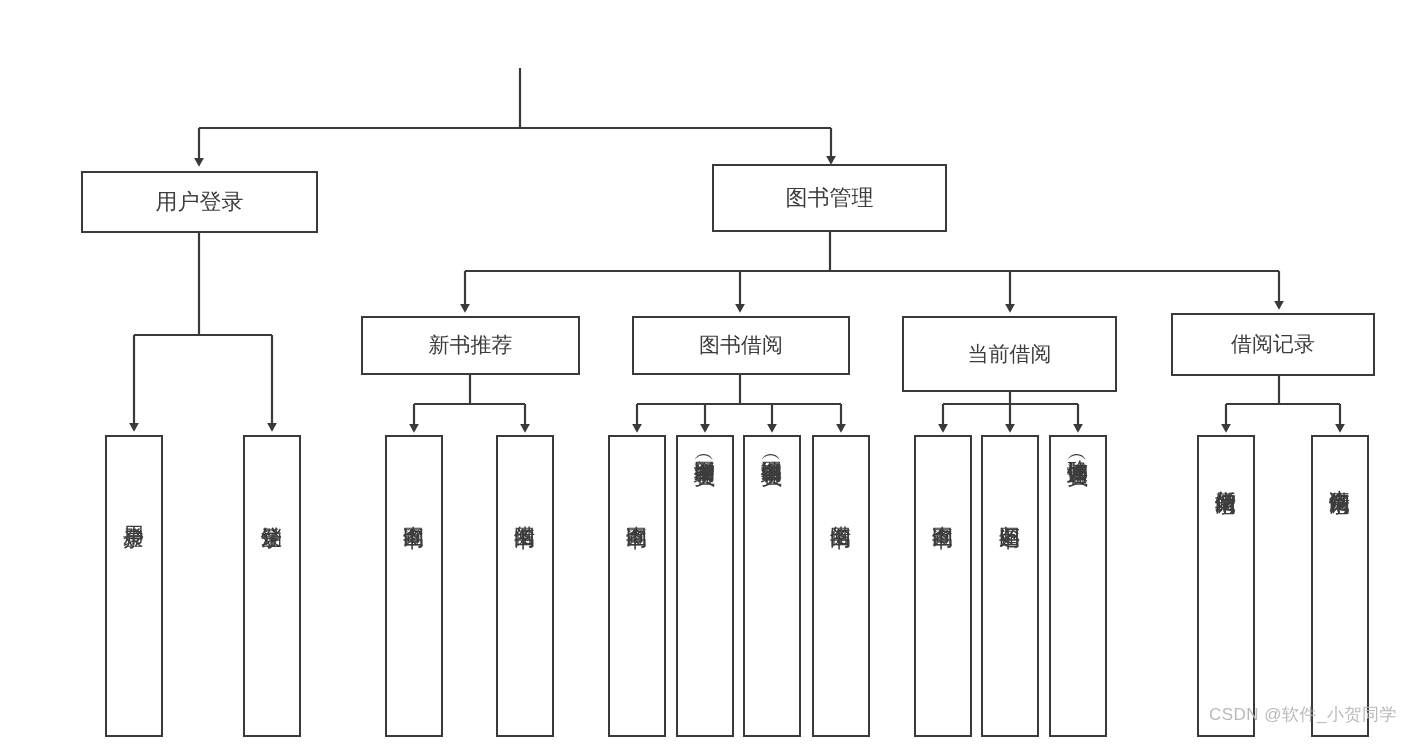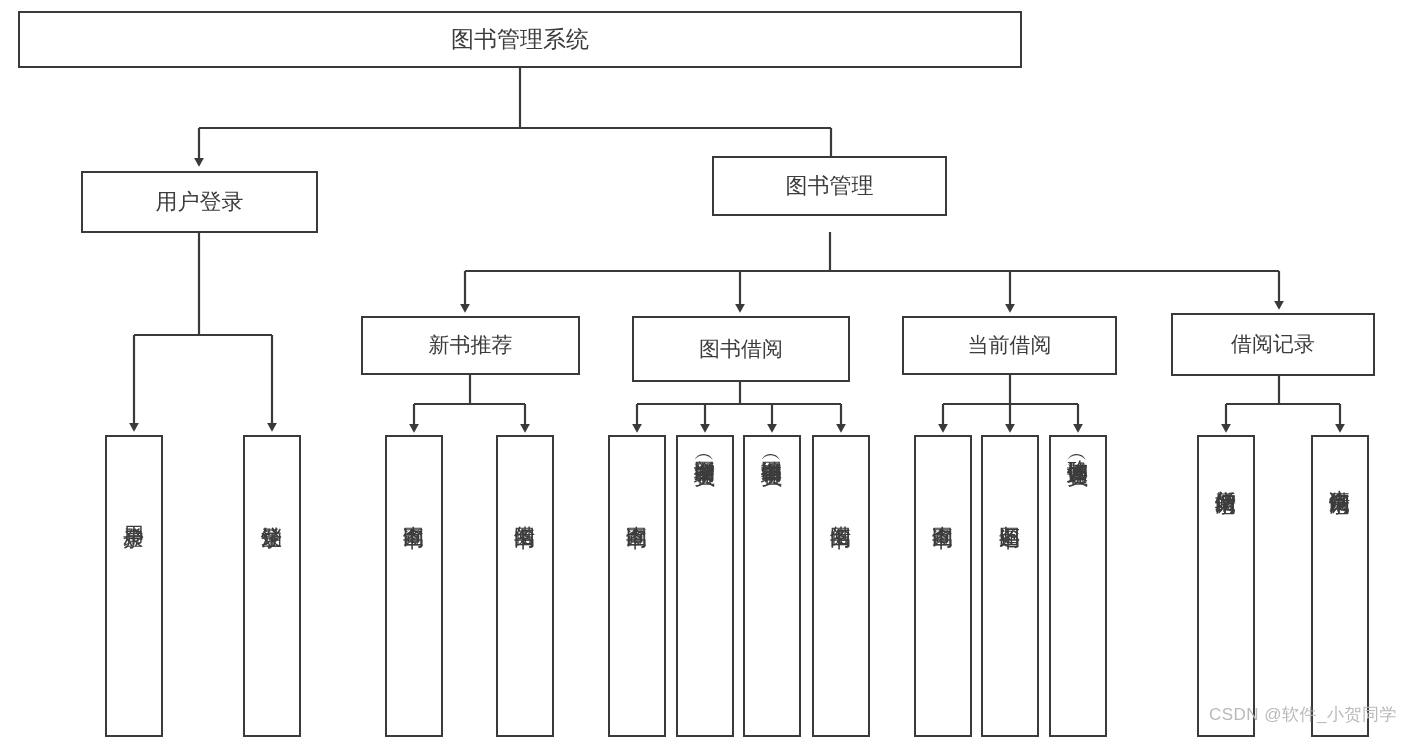--- a/index.html
+++ b/index.html
@@ -126,41 +126,38 @@
       <path d="M1078,404 L1078,428" marker-end="url(#arrowhead)"></path>
 
       <path d="M1279,376 L1279,404"></path>
       <path d="M1226,404 L1340,404"></path>
       <path d="M1226,404 L1226,428" marker-end="url(#arrowhead)"></path>
       <path d="M1340,404 L1340,428" marker-end="url(#arrowhead)"></path>
 
     </g>
   </svg>
 
-  <div class="node level-0" style="left:18px; top:11px; width:1004px; height:57px;">
-    <span class="htext">图书管理系统</span>
-  </div>
 
   <div class="node level-1" style="left:81px; top:171px; width:237px; height:62px;">
     <span class="htext">用户登录</span>
   </div>
 
-  <div class="node level-1" style="left:712px; top:156px; width:235px; height:60px;">
+  <div class="node level-1" style="left:712px; top:164px; width:235px; height:68px;">
     <span class="htext">图书管理</span>
   </div>
 
   <div class="node level-2" style="left:361px; top:316px; width:219px; height:59px;">
     <span class="htext">新书推荐</span>
   </div>
 
-  <div class="node level-2" style="left:632px; top:316px; width:218px; height:66px;">
+  <div class="node level-2" style="left:632px; top:316px; width:218px; height:59px;">
     <span class="htext">图书借阅</span>
   </div>
 
-  <div class="node level-2" style="left:902px; top:316px; width:215px; height:59px;">
+  <div class="node level-2" style="left:902px; top:316px; width:215px; height:76px;">
     <span class="htext">当前借阅</span>
   </div>
 
   <div class="node level-2" style="left:1171px; top:313px; width:204px; height:63px;">
     <span class="htext">借阅记录</span>
   </div>
 
   <div class="node leaf" style="left:105px; top:435px; width:58px; height:302px; padding-top:72px;">
     <span class="vtext">用户登录</span>
   </div>

